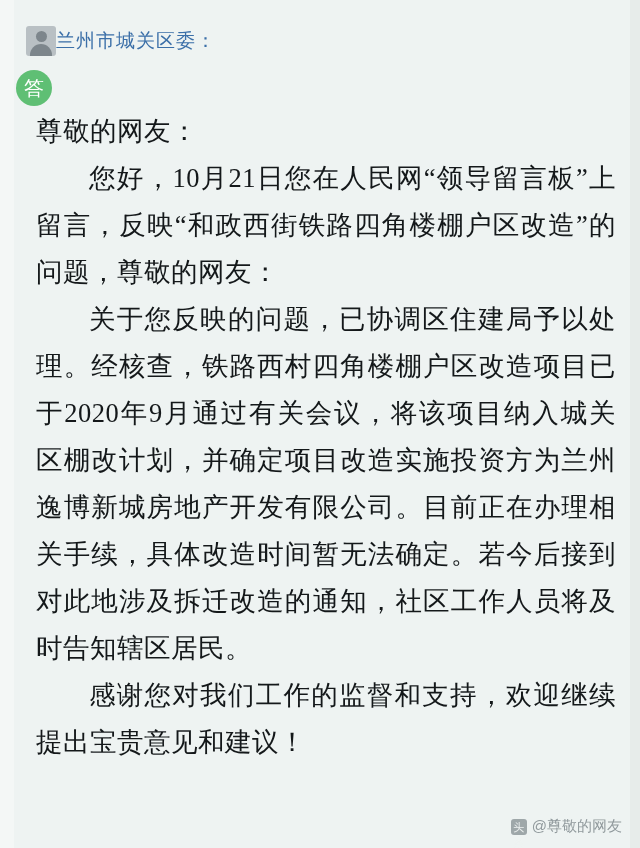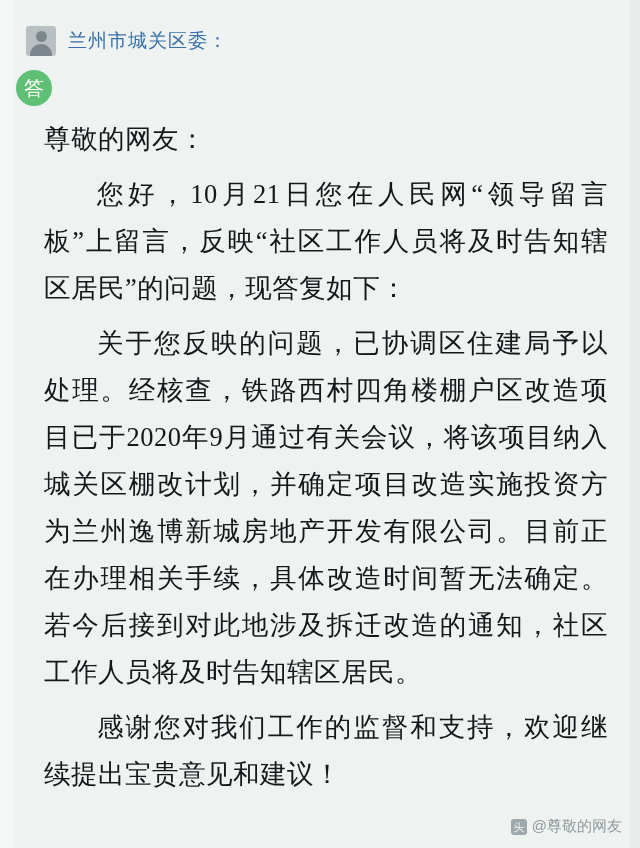--- a/index.html
+++ b/index.html
@@ -66,21 +66,20 @@
     position: absolute;
     left: 50%;
     top: 18px;
     width: 22px;
     height: 14px;
     margin-left: -11px;
     border-radius: 11px 11px 0 0;
     background: #7d868c;
   }
   .org-name {
-    margin-left: 12px;
     color: #3b6fa8;
     font-size: 19px;
     letter-spacing: 1px;
     font-family: "Liberation Serif", "DejaVu Serif", serif;
     white-space: nowrap;
   }
   
   .badge-answer {
     position: absolute;
     left: 16px;
@@ -101,21 +100,21 @@
     left: 36px;
     top: 108px;
     width: 580px;
     color: #14181a;
     font-size: 26.5px;
     line-height: 47px;
     letter-spacing: 0.5px;
     font-family: "Liberation Serif", "DejaVu Serif", serif;
   }
   .content p {
-    margin: 8px;
+    margin: 0;
     text-align: justify;
     text-justify: inter-ideograph;
   }
   .content p.indent {
     text-indent: 2em;
   }
   .watermark {
     position: absolute;
     right: 18px;
     bottom: 12px;
@@ -152,21 +151,21 @@
       <div class="head"></div>
       <div class="body"></div>
     </div>
     <div class="org-name">兰州市城关区委：</div>
   </div>
 
   <div class="badge-answer">答</div>
 
   <div class="content">
     <p>尊敬的网友：</p>
-    <p class="indent">您好，10月21日您在人民网“领导留言板”上留言，反映“社区工作人员将及时告知辖区居民”的问题，现答复如下：</p>
+    <p class="indent">您好，10月21日您在人民网“领导留言板”上留言，反映“和政西街铁路四角楼棚户区改造”的问题，尊敬的网友：</p>
     <p class="indent">关于您反映的问题，已协调区住建局予以处理。经核查，铁路西村四角楼棚户区改造项目已于2020年9月通过有关会议，将该项目纳入城关区棚改计划，并确定项目改造实施投资方为兰州逸博新城房地产开发有限公司。目前正在办理相关手续，具体改造时间暂无法确定。若今后接到对此地涉及拆迁改造的通知，社区工作人员将及时告知辖区居民。</p>
     <p class="indent">感谢您对我们工作的监督和支持，欢迎继续提出宝贵意见和建议！</p>
   </div>
 
   <div class="watermark">
     <span class="wm-logo">头条</span>
     <span>@尊敬的网友</span>
   </div>
 
 </div>

